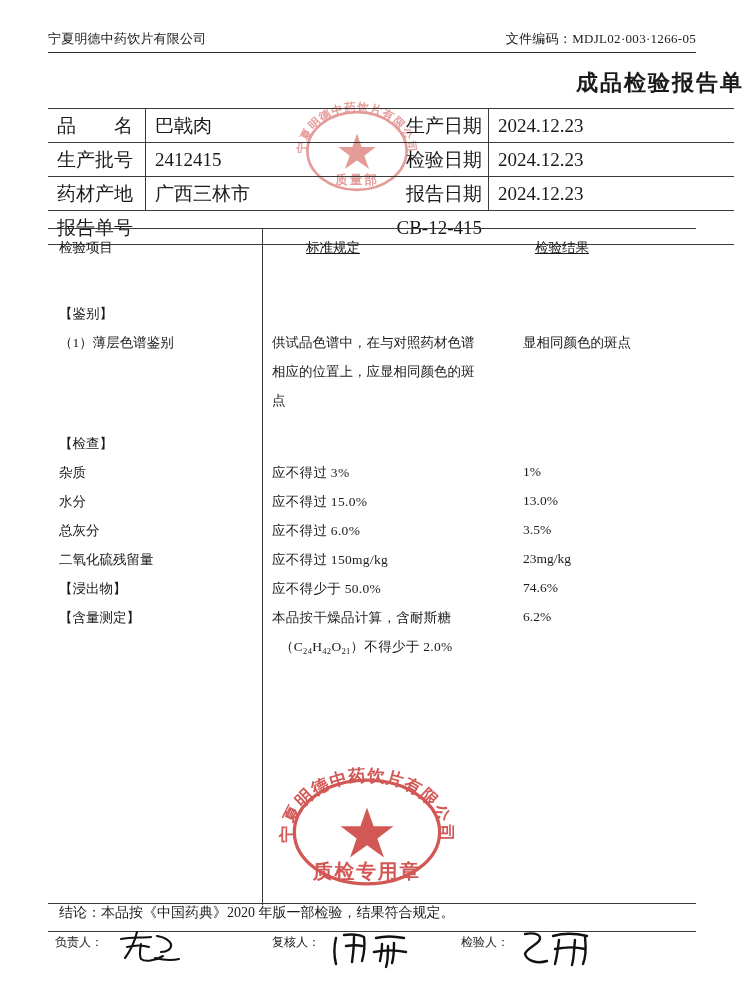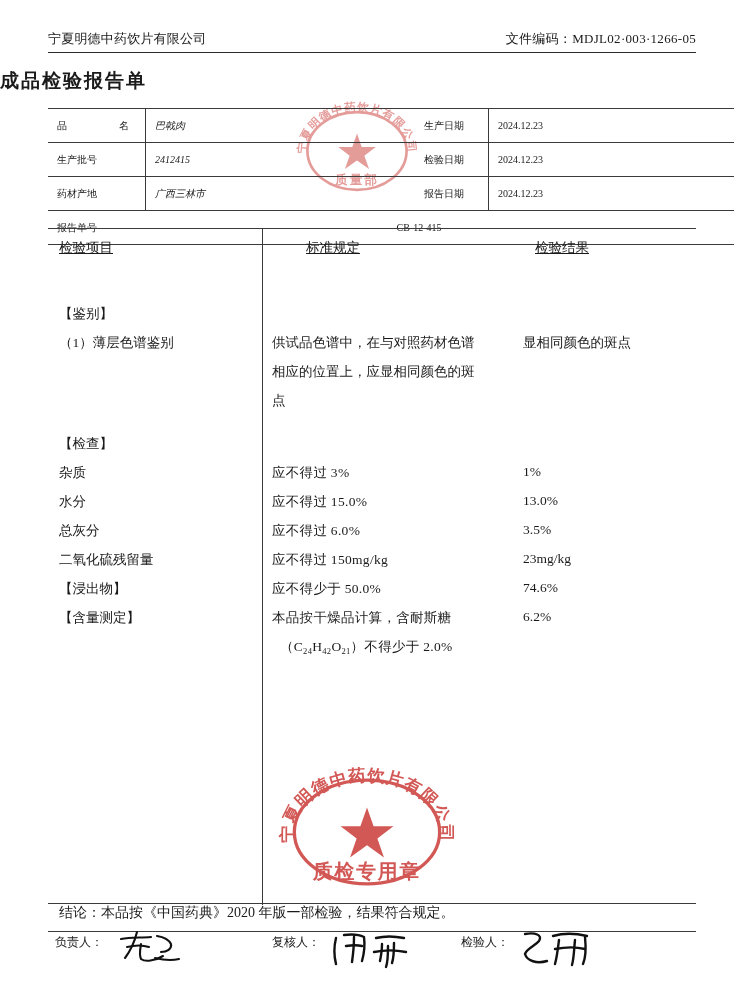--- a/index.html
+++ b/index.html
@@ -43,34 +43,34 @@
     left: 48px; top: 52px;
     width: 648px;
     height: 1px;
     background: #2b2b2b;
   }
 
   .doc-title {
     position: absolute;
     left: 0; top: 68px;
     width: 744px;
-    text-align: left;
-    font-size: 19px;
+    text-align: right;
+    font-size: 22px;
     font-weight: bold;
     letter-spacing: 2px;
     font-family: "Liberation Serif", "DejaVu Serif", serif;
   }
 
   
   .info-table {
     position: absolute;
     left: 48px; top: 108px;
     width: 648px;
     border-collapse: collapse;
-    font-size: 10px;
+    font-size: 19px;
     table-layout: fixed;
   }
   .info-table td {
     border-top: 1px solid #3a3a3a;
     border-bottom: 1px solid #3a3a3a;
     height: 33px;
     padding: 0 0 0 9px;
     vertical-align: middle;
     background: transparent;
   }
@@ -79,21 +79,21 @@
     width: 88px;
     border-right: 1px solid #3a3a3a;
     white-space: nowrap;
   }
   .lbl-spread {
     display: inline-block;
     width: 72px;
     text-align: justify;
     text-align-last: justify;
   }
-  .val-prod { width: 236px; font-style: italic; }
+  .val-prod { width: 236px; }
   .lbl2 {
     width: 88px;
     border-right: 1px solid #3a3a3a;
     white-space: nowrap;
     text-align: center;
   }
   .val2 { width: 236px; }
   .rowno-val { padding-left: 0; }
   .rowno-inner {
     display: block;
@@ -119,21 +119,20 @@
   .mt-head {
     position: absolute;
     top: 10px; left: 0;
     width: 648px;
     height: 22px;
     font-size: 13.5px;
   }
   .mt-head .h-item {
     position: absolute;
     left: 11px;
-    text-decoration: underline;
   }
   .mt-head .h-std {
     position: absolute;
     left: 258px;
     text-decoration: underline;
   }
   .mt-head .h-res {
     position: absolute;
     left: 487px;
     text-decoration: underline;

